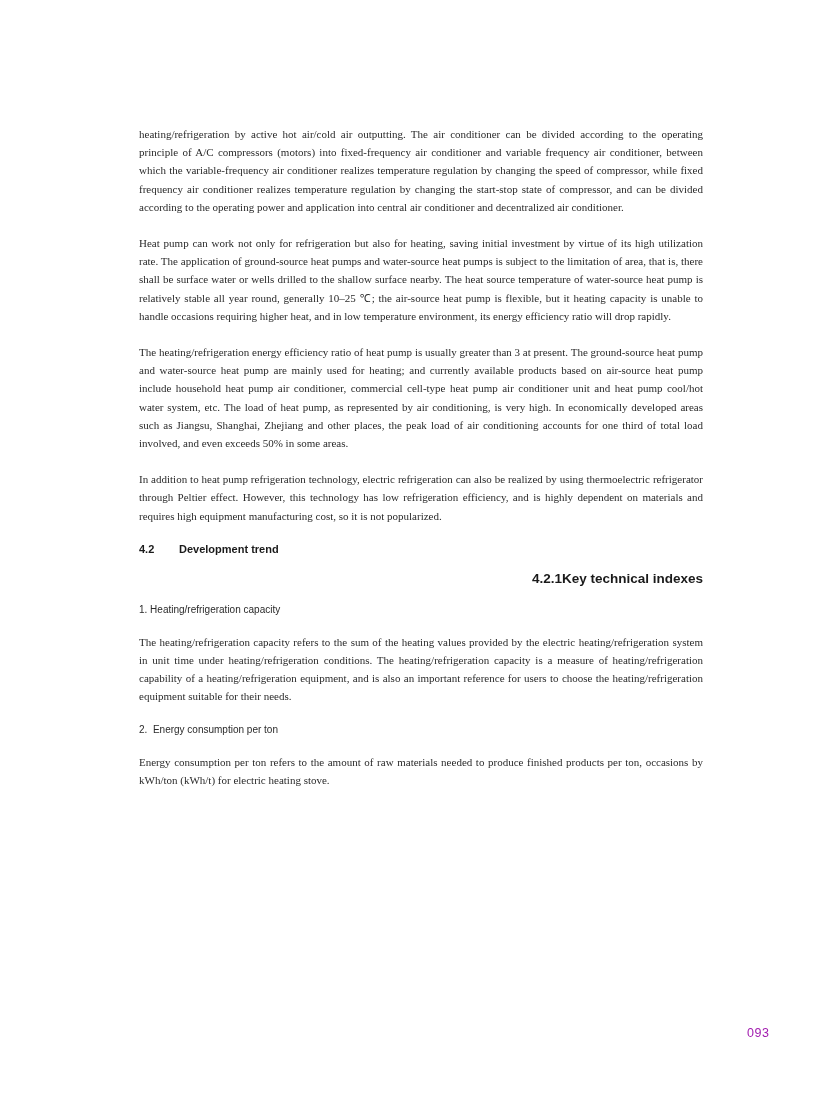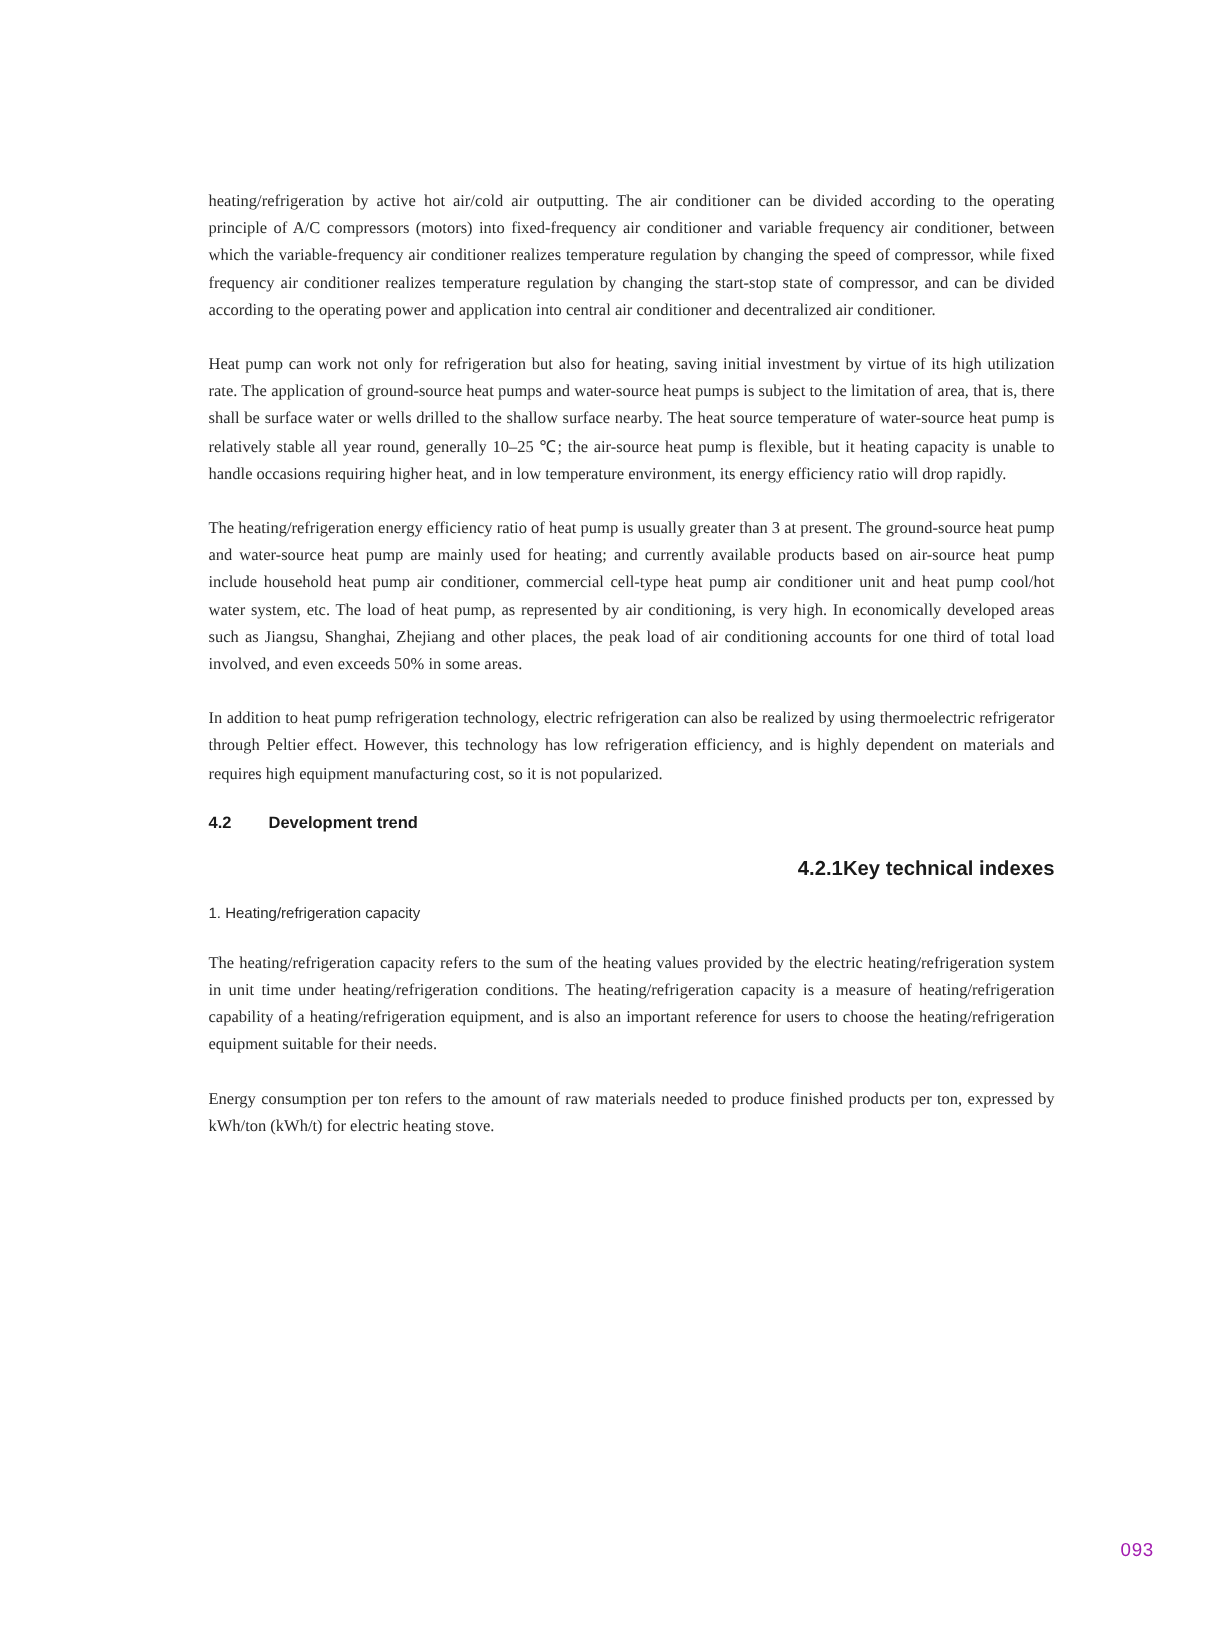--- a/index.html
+++ b/index.html
@@ -43,16 +43,17 @@
     <span class="num">4.2</span><span>Development trend</span>
   </div>
 
   <div class="h3">
     <span class="num">4.2.1</span><span>Key technical indexes</span>
   </div>
 
   <div class="item">1. Heating/refrigeration capacity</div>
   <p class="p">The heating/refrigeration capacity refers to the sum of the heating values provided by the electric heating/refrigeration system in unit time under heating/refrigeration conditions. The heating/refrigeration capacity is a measure of heating/refrigeration capability of a heating/refrigeration equipment, and is also an important reference for users to choose the heating/refrigeration equipment suitable for their needs.</p>
 
-  <p class="p">Energy consumption per ton refers to the amount of raw materials needed to produce finished products per ton, expressed by kWh/ton (kWh/t) for electric heating stove.</p>
+  <div class="item" style="white-space: pre;">2.  Energy consumption per ton</div>
+  <p class="p">Energy consumption per ton refers to the amount of raw materials needed to produce finished products per ton, occasions by kWh/ton (kWh/t) for electric heating stove.</p>
 </div>
 
 <div class="page-num">093</div>
 
 </body></html>

